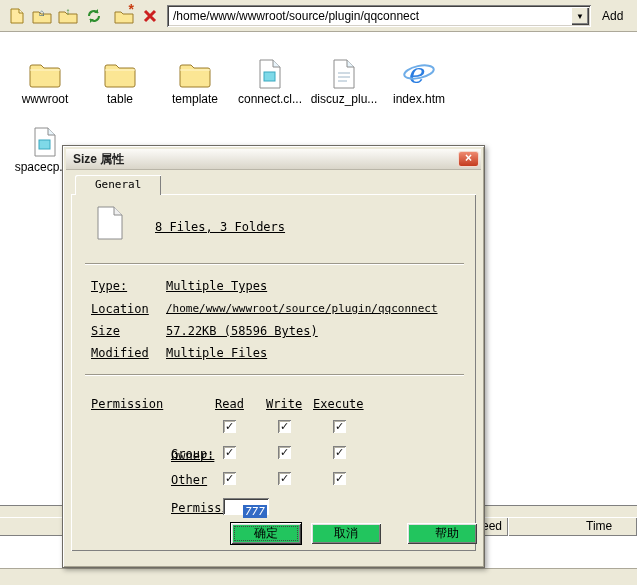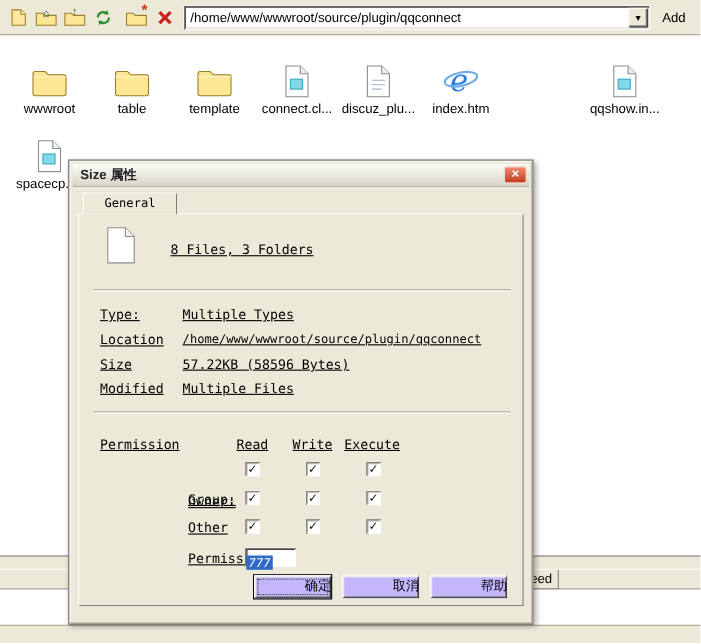--- a/index.html
+++ b/index.html
@@ -52,25 +52,25 @@
     box-shadow: inset 1px 1px 0 #fff, inset -1px 0 0 #808080; }
   .tabbody { position:absolute; left:8px; right:8px; top:48px; bottom:16px; background:#ECE9D8;
     box-shadow: inset 1px 1px 0 #fff, inset -1px -1px 0 #808080; }
   .sep { position:absolute; left:22px; width:379px; height:2px; border-top:1px solid #9C988B; border-bottom:1px solid #fff; }
   .dtext { position:absolute; font-size:12px; color:#000; white-space:nowrap;text-decoration:underline; }
   .cb { position:absolute; width:13px; height:13px; background:#fff;
     box-shadow: inset 1px 1px 0 #808080, inset -1px -1px 0 #fff, inset 2px 2px 0 #b5b2a5;
     display:flex; align-items:center; justify-content:center; }
   .cbmark { font-family:"DejaVu Sans",sans-serif; font-size:11px; font-weight:bold; color:#111; line-height:11px; }
   .pinput { position:absolute; left:160px; top:352px; width:46px; height:17px; background:#fff;
-    box-shadow: inset 1px 1px 0 #808080, inset -1px -1px 0 #fff, inset 2px 2px 0 #404040; padding:2px 0 0 1px; }
+    box-shadow: inset 1px 1px 0 #808080, inset -1px -1px 0 #fff, inset 2px 2px 0 #404040; padding:2px 0 0 20px; }
   .psel { background:#316AC5; color:#fff; font-size:11px; padding:0 2px; font-style:italic; }
-  .btn { position:absolute; top:377px; width:70px; height:21px; background:#c4b5fd;
+  .btn { position:absolute; top:377px; width:70px; height:21px; background:#22c55e;
     box-shadow: inset 1px 1px 0 #fff, inset -1px -1px 0 #404040, inset 2px 2px 0 #DFDFDF, inset -2px -2px 0 #808080;
-    font-family:Liberation Mono, monospace; font-size:12px; text-align:right; line-height:21px; color:#000; }
+    font-family:Liberation Serif, serif; font-size:12px; text-align:center; line-height:21px; color:#000; }
   .btn-default { box-shadow: 0 0 0 1px #000, inset 1px 1px 0 #fff, inset -1px -1px 0 #404040, inset 2px 2px 0 #DFDFDF, inset -2px -2px 0 #808080;
     outline:1px dotted #444; outline-offset:-4px; }
 </style>
 </head>
 <body>
 
 <div class="win">
 
   <div class="toolbar">
     <div class="tbtn" style="left:6px">
@@ -181,46 +181,39 @@
     </div>
     <div class="fitem" style="left:382px;top:20px">
       <div class="ficon">
         <svg width="32" height="32" viewBox="0 0 32 32">
           <text x="6" y="26" font-size="28" font-family="DejaVu Serif, serif" font-style="italic" fill="#2A7DE1">e</text>
           <ellipse cx="16" cy="15" rx="15" ry="6" fill="none" stroke="#6FADE8" stroke-width="2" transform="rotate(-12 16 15)"></ellipse>
         </svg>
       </div>
       <div class="flabel">index.htm</div>
     </div>
-    <div class="fitem" style="left:531px;top:20px">
+    <div class="fitem" style="left:8px;top:88px">
       <div class="ficon">
         <svg width="24" height="30" viewBox="0 0 24 30">
             <path d="M2 1 h13 l7 7 v21 h-20 z" fill="#fff" stroke="#8C8C8C"></path>
             <path d="M15 1 v7 h7" fill="#E8F4FB" stroke="#8C8C8C"></path>
             <rect x="6" y="13" width="11" height="9" fill="#7FD9E8" stroke="#3AA8C0"></rect>
           </svg>
       </div>
-      <div class="flabel">qqshow.in...</div>
-    </div>
-    <div class="fitem" style="left:8px;top:88px">
-      <div class="ficon">
-        <svg width="24" height="30" viewBox="0 0 24 30">
-            <path d="M2 1 h13 l7 7 v21 h-20 z" fill="#fff" stroke="#8C8C8C"></path>
-            <path d="M15 1 v7 h7" fill="#E8F4FB" stroke="#8C8C8C"></path>
-            <rect x="6" y="13" width="11" height="9" fill="#7FD9E8" stroke="#3AA8C0"></rect>
-          </svg>
-      </div>
       <div class="flabel">spacecp.i...</div>
     </div>
   </div>
 
   <div class="splitter"></div>
   <div class="bheader">
     <div class="bcell" style="left:420px;width:88px;text-align:right;padding-right:6px;">
       <span>Speed</span>
+    </div>
+    <div class="bcell" style="left:508px;width:129px;padding-left:78px;">
+      <span>Time</span>
     </div>
   </div>
   <div class="blist"></div>
   <div class="bstrip"></div>
 
   <div class="dlg">
     <div class="dtitle">
       <span>Size 属性</span>
     </div>
     <div class="dclose">
@@ -291,16 +284,16 @@
         <span class="cbmark">✓</span>
       </div>
 
     <div class="dtext" style="left:108px;top:355px;">Permission</div>
     <div class="pinput">
       <span class="psel">777</span>
     </div>
 
     <div class="btn btn-default" style="left:168px;">确定</div>
     <div class="btn" style="left:248px;">取消</div>
-    <div class="btn" style="left:328px;padding-left:10px;">帮助</div>
+    <div class="btn" style="left:344px;padding-left:10px;">帮助</div>
   </div>
 
 </div>
 
 </body></html>

